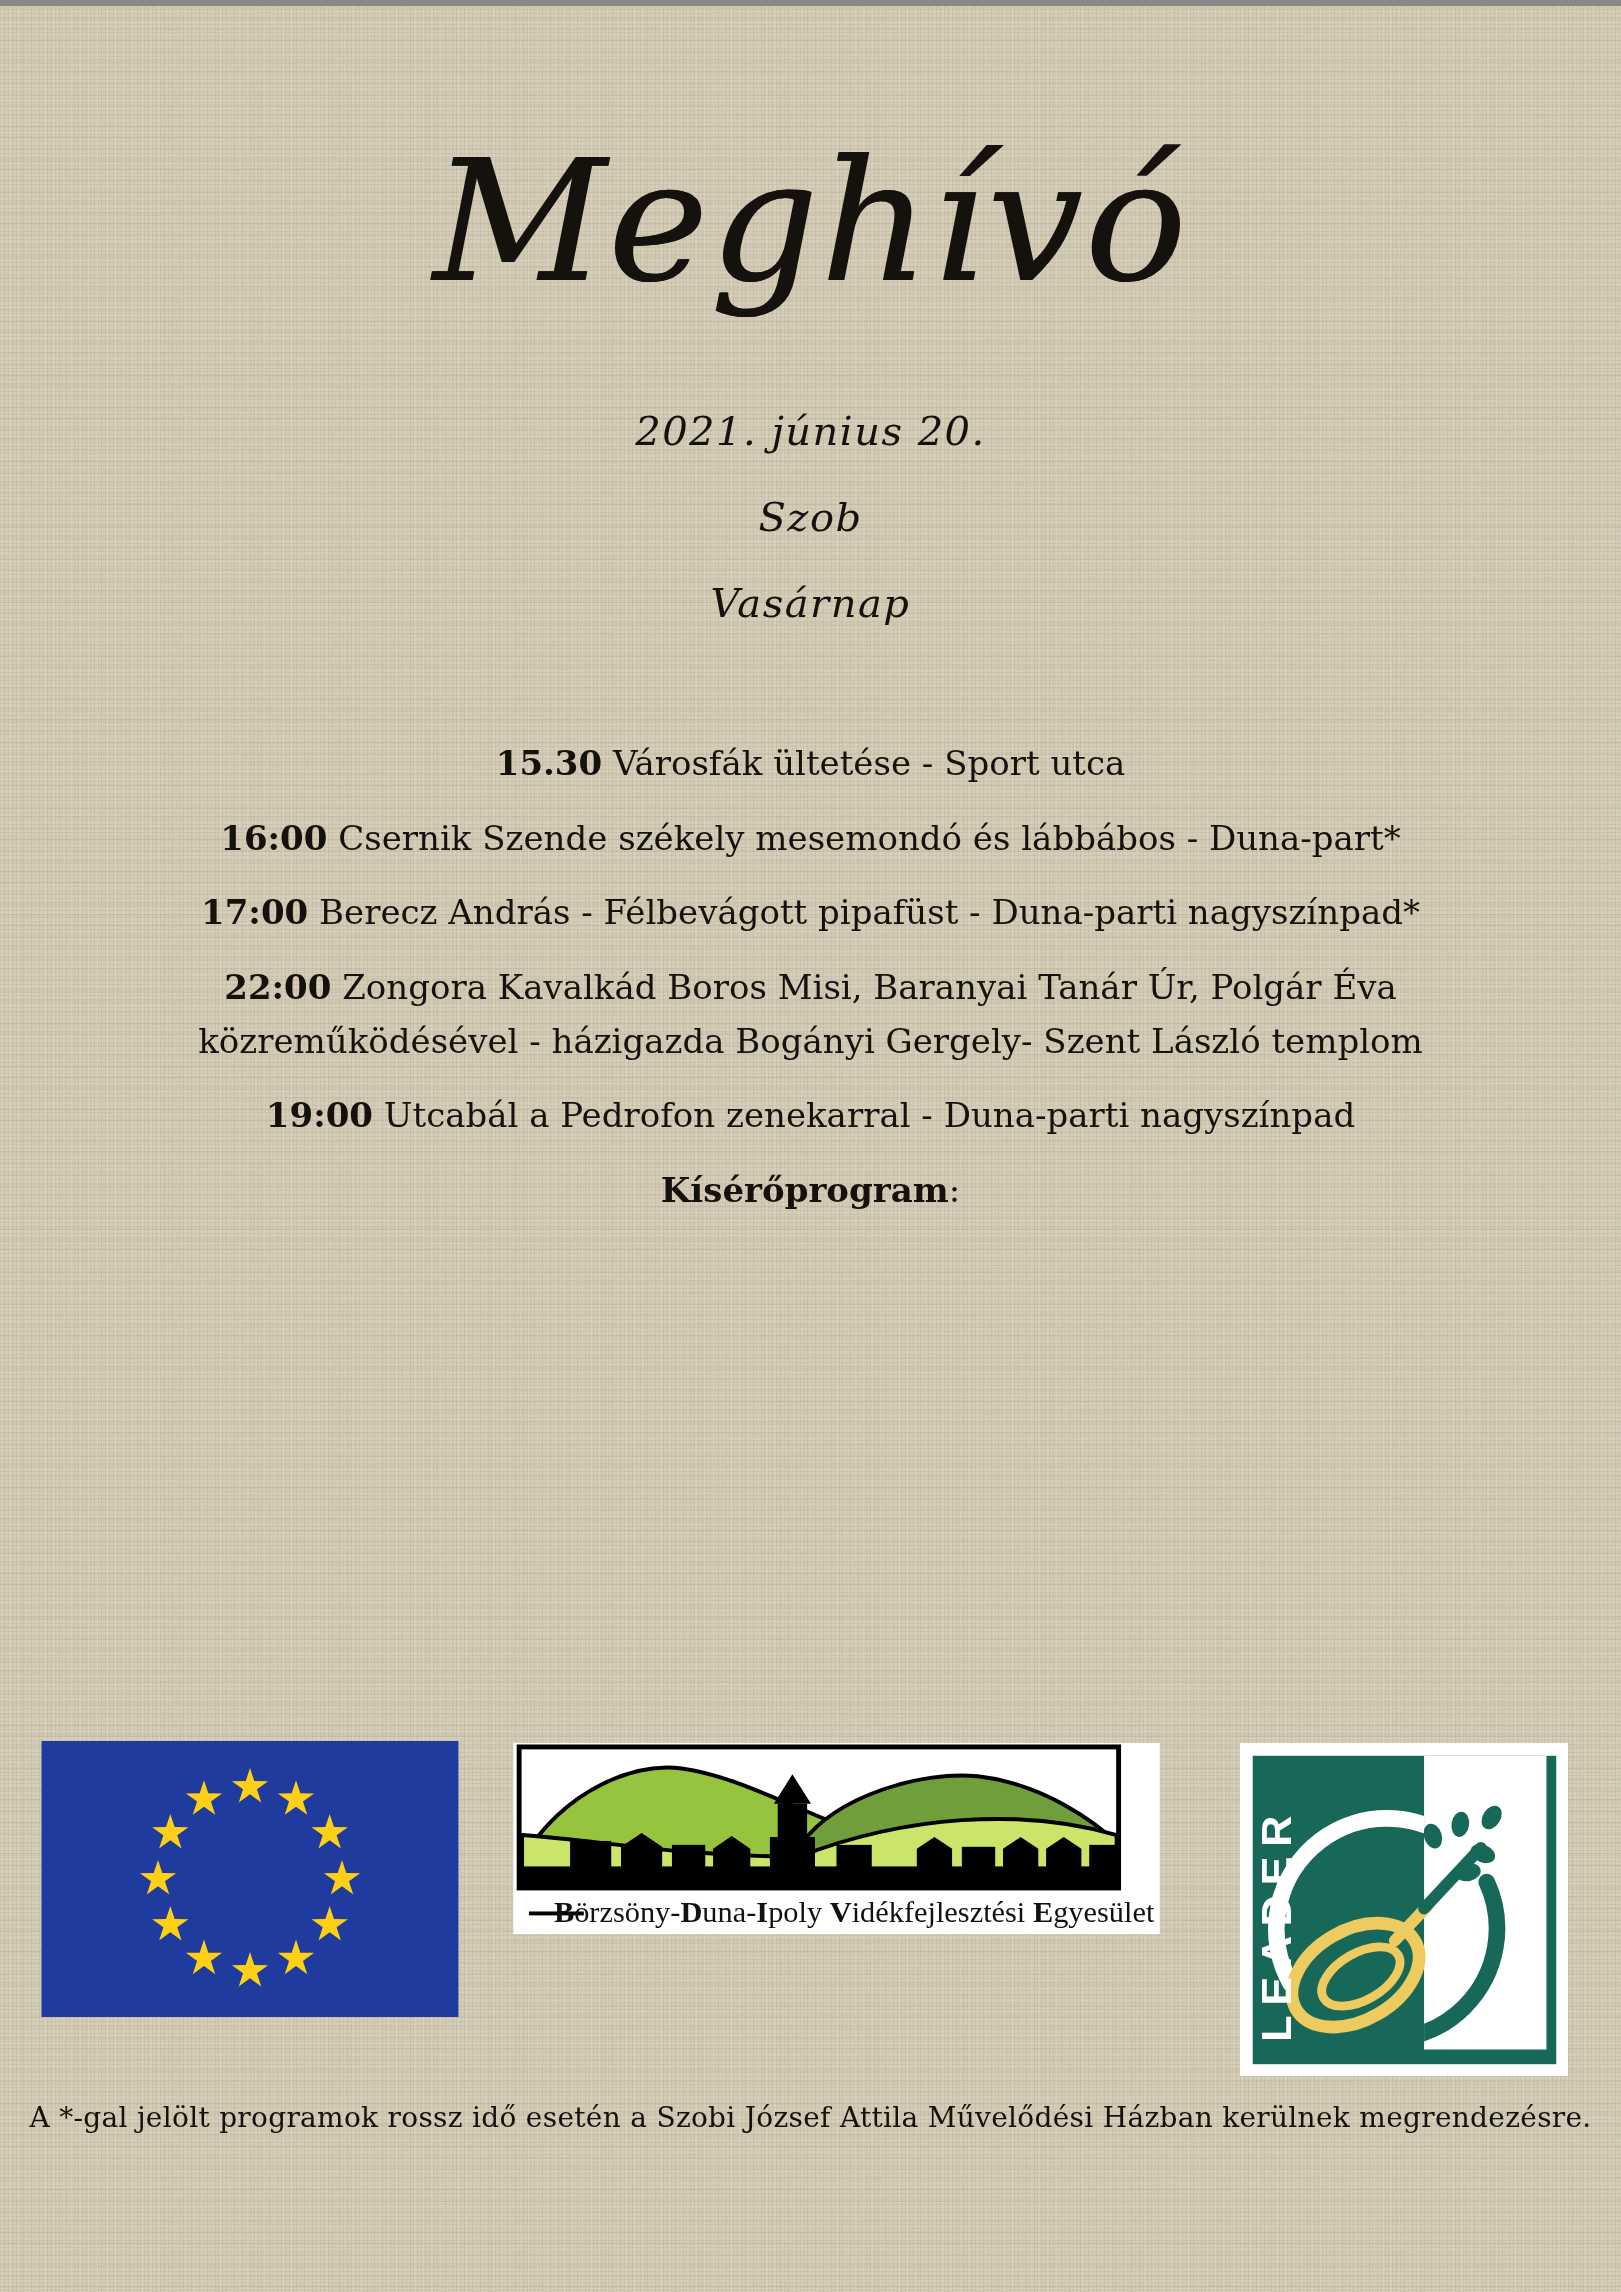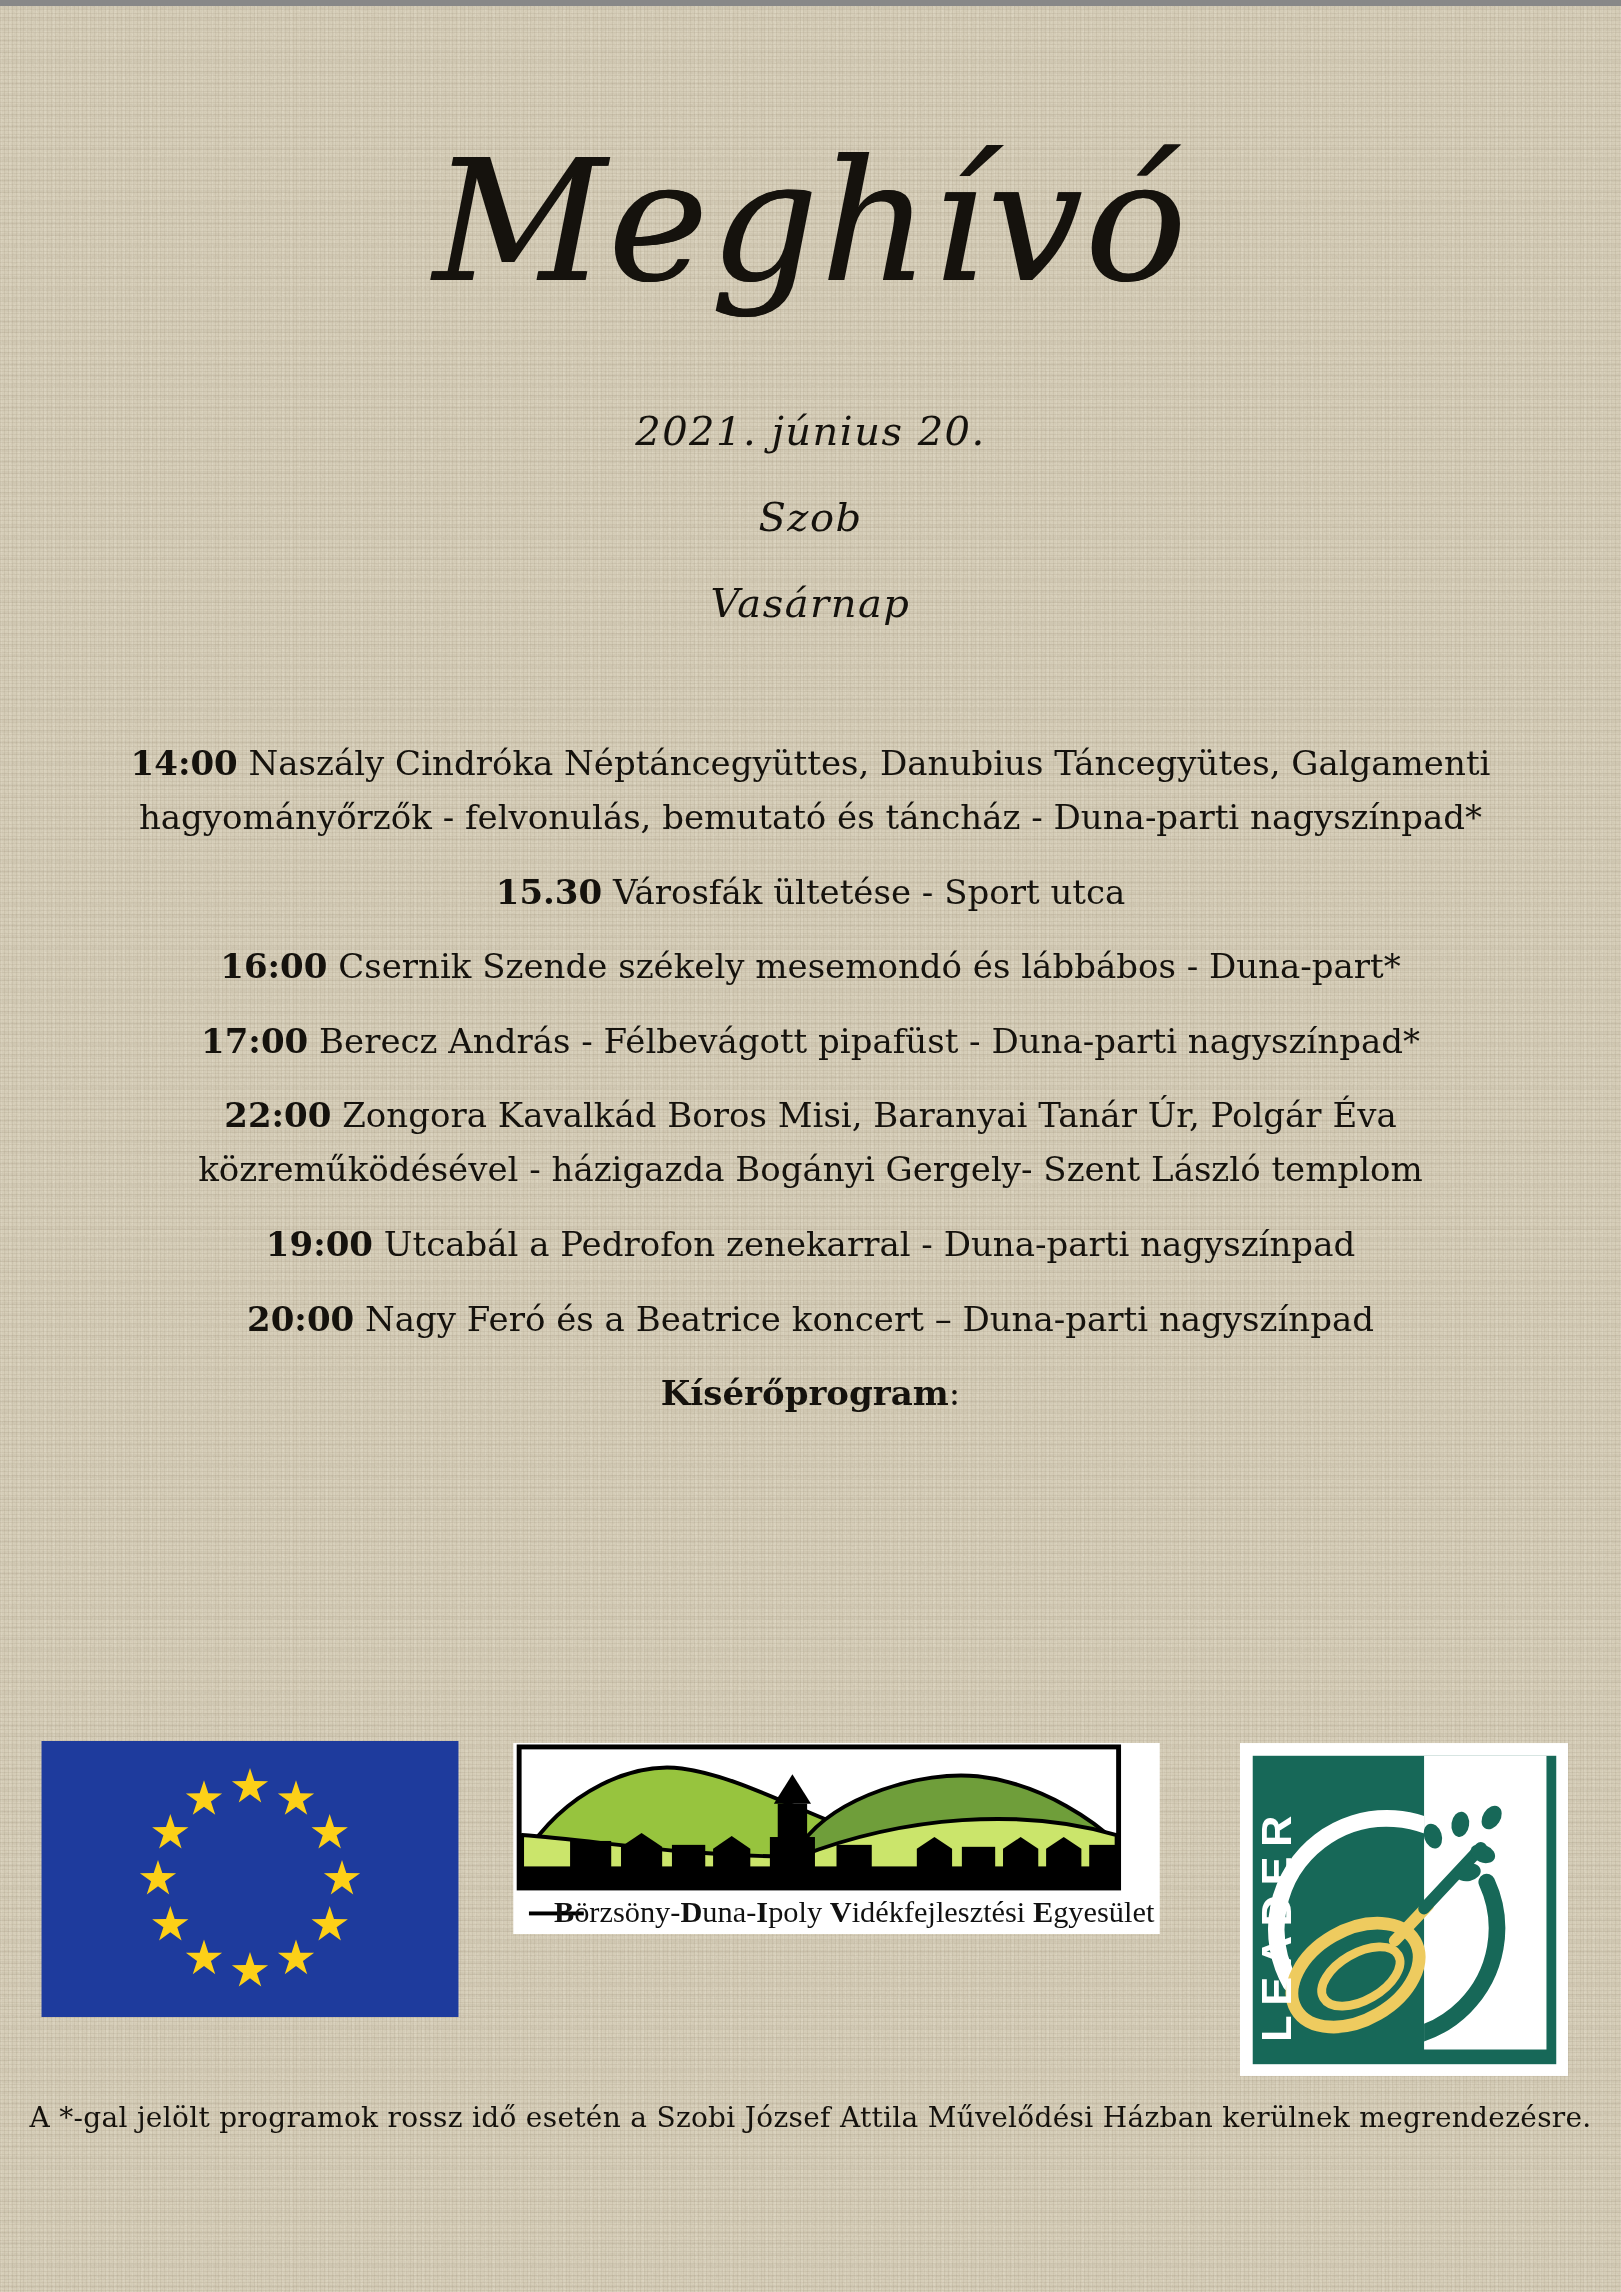--- a/index.html
+++ b/index.html
@@ -53,27 +53,25 @@
   <div class="content">
     <h1 class="title">Meghívó</h1>
 
     <div class="dateblock">
       <p class="dateline">2021. június 20.</p>
       <p class="dateline">Szob</p>
       <p class="dateline">Vasárnap</p>
     </div>
 
     <div class="schedule" id="schedule">
-        <p class="entry"><span class="b">14:00</span><span> Naszály Cindróka Néptáncegyüttes, Danubius Táncegyütes, Galgamenti hagyományőrzők - felvonulás, bemutató és táncház - Duna-parti nagyszínpad*</span></p>
         <p class="entry"><span class="b">15.30</span><span> Városfák ültetése - Sport utca</span></p>
         <p class="entry"><span class="b">16:00</span><span> Csernik Szende székely mesemondó és lábbábos - Duna-part*</span></p>
         <p class="entry"><span class="b">17:00</span><span> Berecz András - Félbevágott pipafüst - Duna-parti nagyszínpad*</span></p>
         <p class="entry"><span class="b">22:00</span><span> Zongora Kavalkád Boros Misi, Baranyai Tanár Úr, Polgár Éva közreműködésével - házigazda Bogányi Gergely- Szent László templom</span></p>
         <p class="entry"><span class="b">19:00</span><span> Utcabál a Pedrofon zenekarral - Duna-parti nagyszínpad</span></p>
-        <p class="entry"><span class="b">20:00</span><span> Nagy Feró és a Beatrice koncert – Duna-parti nagyszínpad</span></p>
         <p class="entry"><span class="b">Kísérőprogram</span><span>:</span></p>
       </div>
 
     <svg id="eu-flag" class="logo" width="418" height="276" viewBox="0 0 426 282">
       <rect x="0" y="0" width="426" height="282" style="fill:var(--eu-blue)"></rect>
       <g id="eu-stars">
           <polygon points="213.0,27.5 217.4,40.9 231.5,41.0 220.1,49.3 224.5,62.8 213.0,54.5 201.5,62.8 205.9,49.3 194.5,41.0 208.6,40.9" style="fill:var(--star-yellow)"></polygon>
           <polygon points="260.0,40.1 264.4,53.5 278.5,53.6 267.1,61.9 271.5,75.4 260.0,67.1 248.5,75.4 252.9,61.9 241.5,53.6 255.6,53.5" style="fill:var(--star-yellow)"></polygon>
           <polygon points="294.4,74.5 298.8,87.9 313.0,88.0 301.5,96.3 305.9,109.8 294.4,101.5 282.9,109.8 287.3,96.3 275.9,88.0 290.0,87.9" style="fill:var(--star-yellow)"></polygon>
           <polygon points="307.0,121.5 311.4,134.9 325.5,135.0 314.1,143.3 318.5,156.8 307.0,148.5 295.5,156.8 299.9,143.3 288.5,135.0 302.6,134.9" style="fill:var(--star-yellow)"></polygon>

